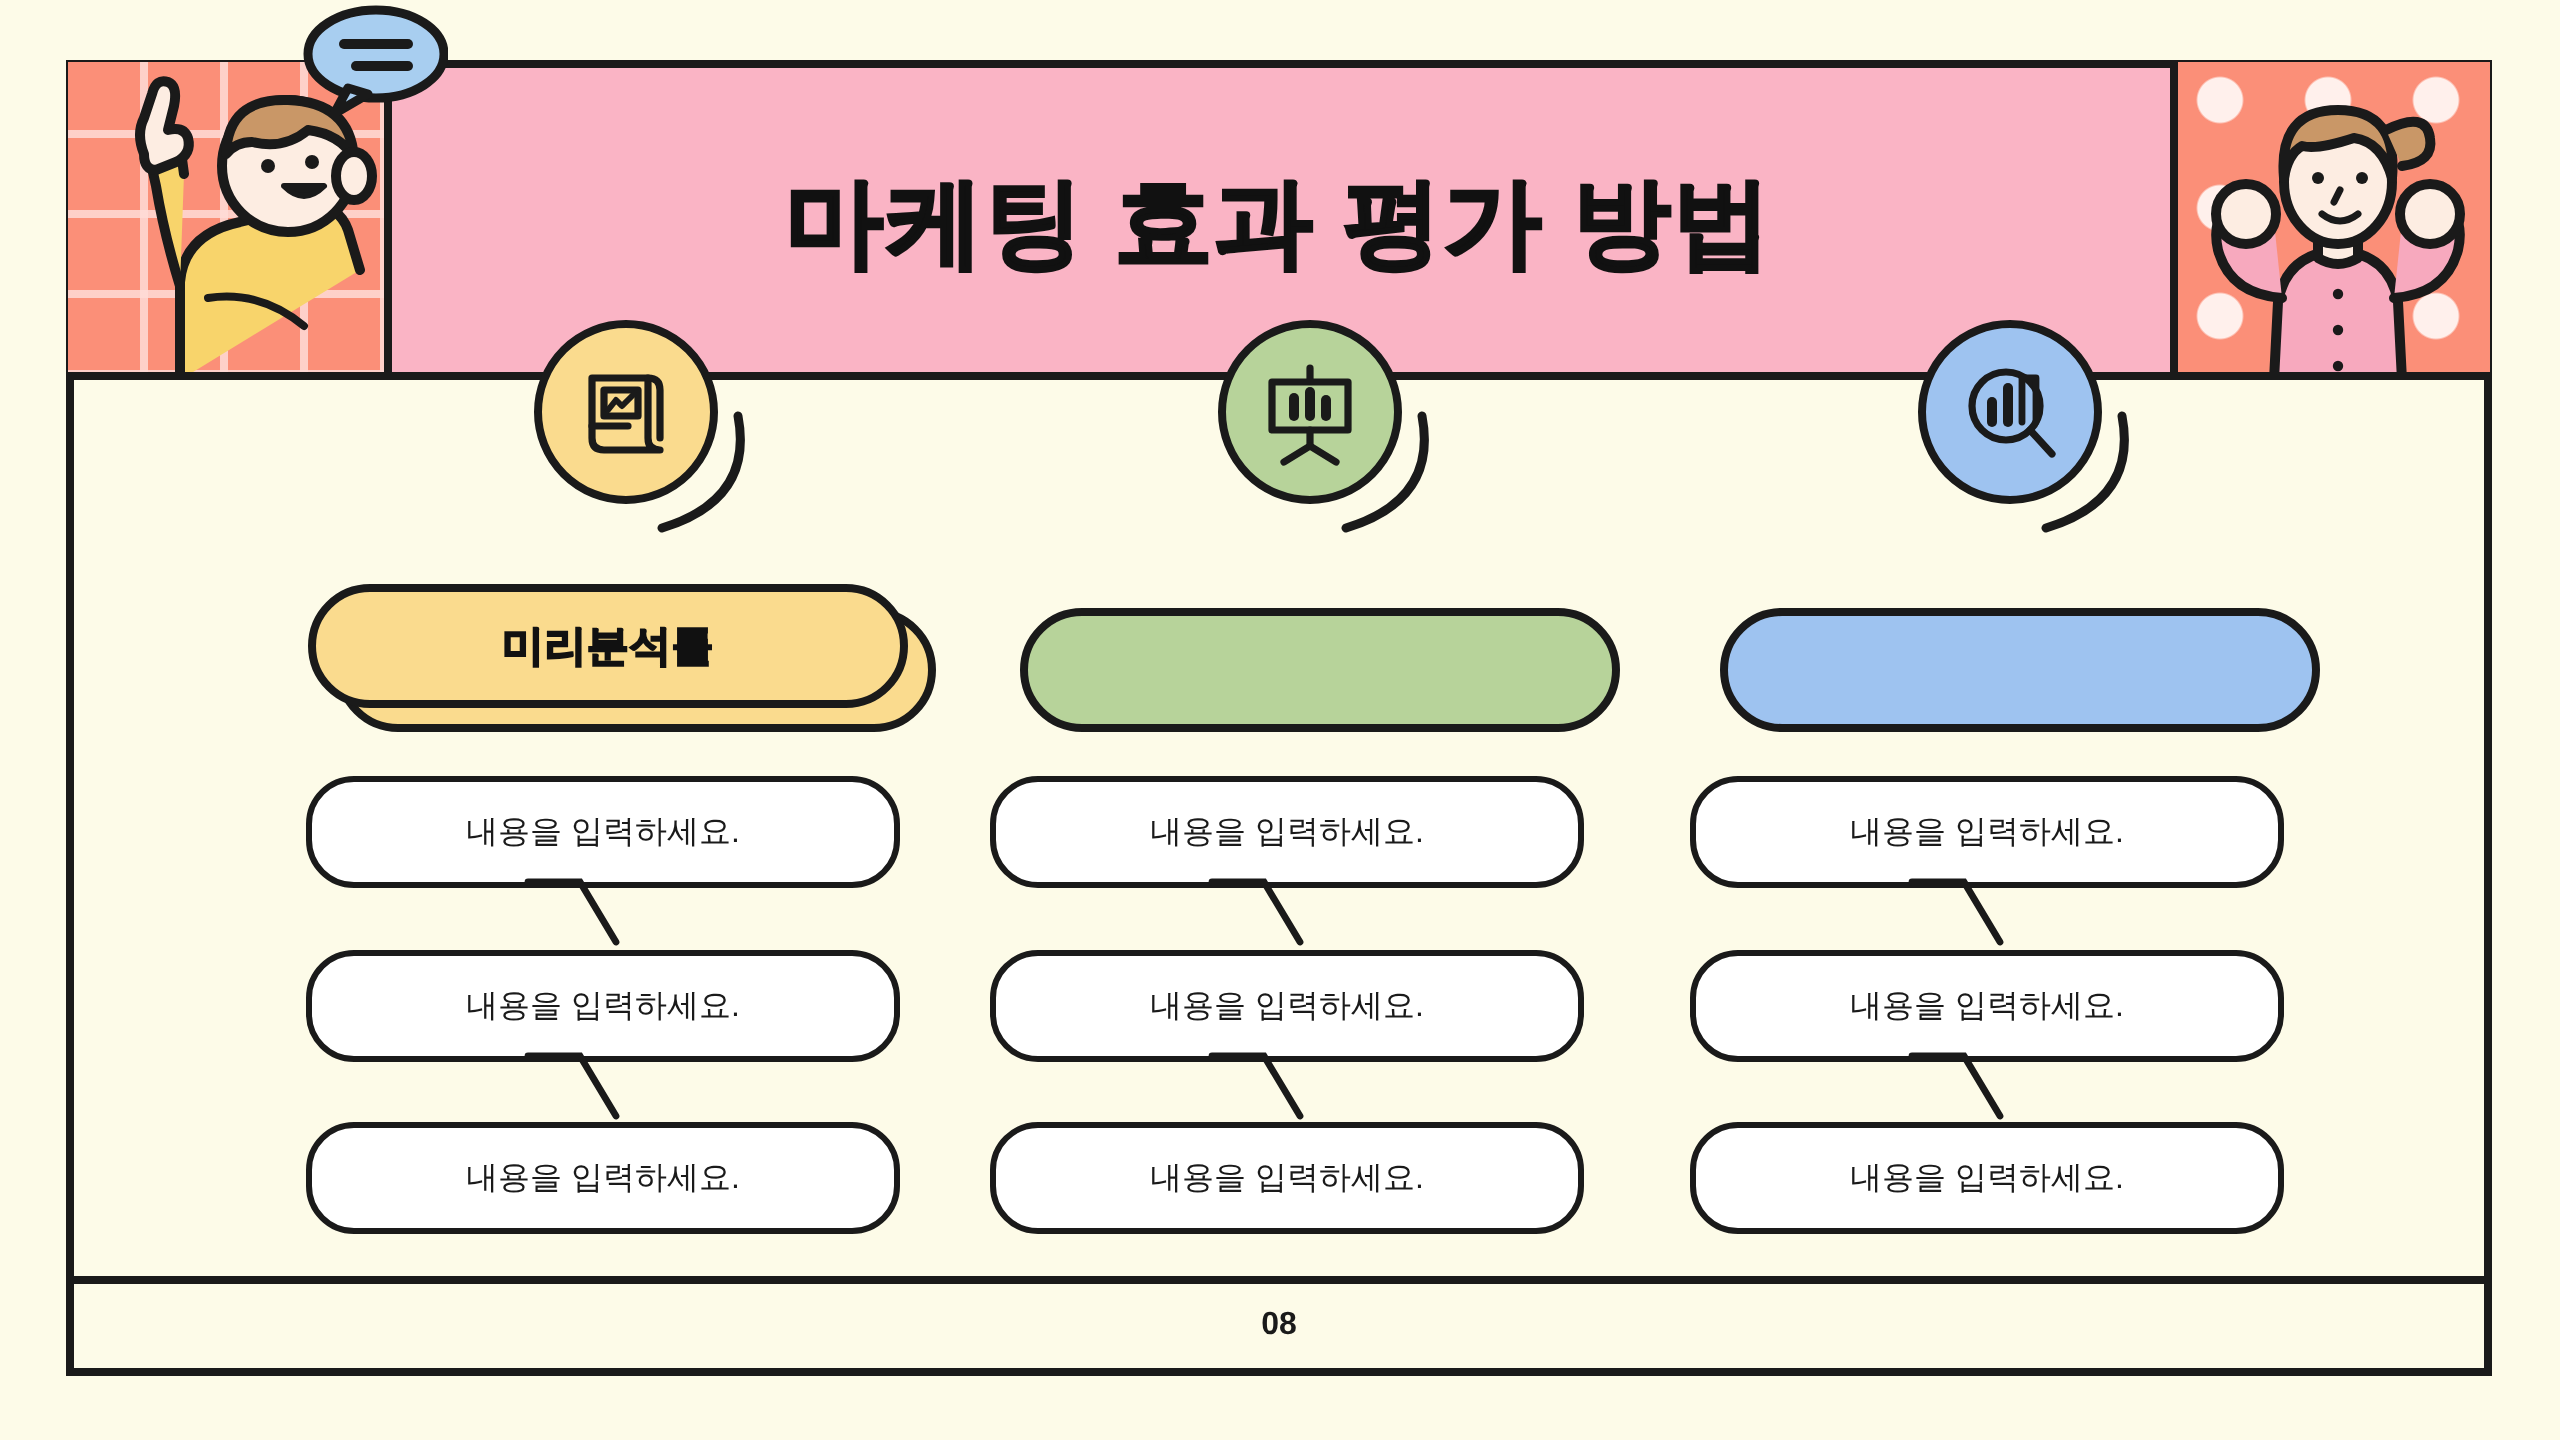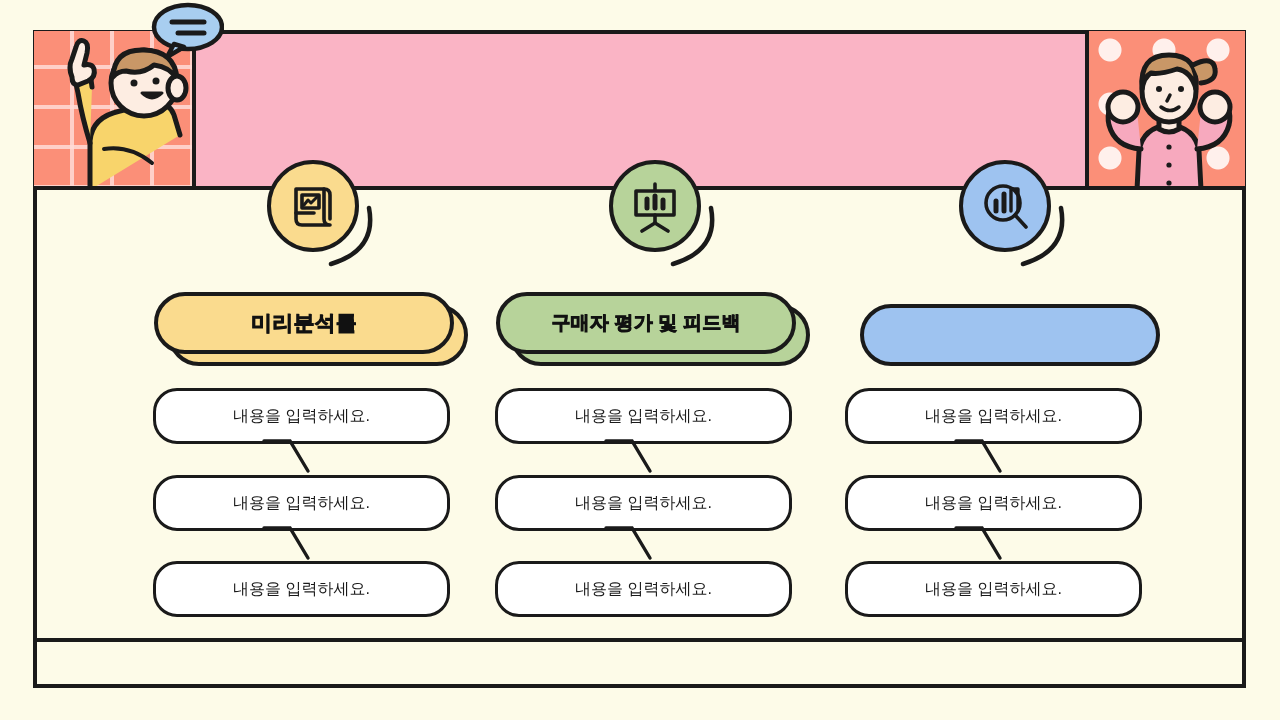--- a/index.html
+++ b/index.html
@@ -108,20 +108,21 @@
   }
 </style>
 </head>
 <body>
 
 <div id="slide">
 
   <div class="frame"></div>
 
   <div class="header-band"></div>
+  <div class="header-title">마케팅 효과 평가 방법</div>
   <div class="header-rule"></div>
 
   <div class="illus-left">
     <div class="grid-bg"></div>
     <svg width="162" height="159" viewBox="0 0 162 159" style="position:absolute;left:0;top:0;">
       <g stroke="#1A1A1A" stroke-width="5" stroke-linecap="round" stroke-linejoin="round" fill="none">
 
         <path d="M56 159 L56 110 Q58 86 86 80 L118 72 Q135 70 140 84 L146 104" fill="#F8D46B"></path>
 
         <path d="M56 112 Q48 86 44 62 L40 44 Q38 34 46 32 Q54 31 56 41 L58 56" fill="#F8D46B"></path>
@@ -239,21 +240,20 @@
             </g>
           </svg>
         </div>
         <svg class="icon-swoosh" viewBox="0 0 110 108">
           <path d="M104 48 Q112 90 66 104" stroke="#1A1A1A" stroke-width="4.5" fill="none" stroke-linecap="round"></path>
         </svg>
       </div>
 
       <div class="pill-wrap">
         <div class="pill-shadow" style="background:#B7D39A;"></div>
-        <div class="pill" style="background:#B7D39A;font-size:19px;">구매자 평가 및 피드백</div>
       </div>
 
       <div class="bubble b0">내용을 입력하세요.</div>
       <svg class="tail t0" viewBox="0 0 60 40">
         <path d="M4 3 L30 3 L48 33" stroke="#1A1A1A" stroke-width="3.4" fill="none" stroke-linecap="round"></path>
       </svg>
       <div class="bubble b1">내용을 입력하세요.</div>
       <svg class="tail t1" viewBox="0 0 60 40">
         <path d="M4 3 L30 3 L48 33" stroke="#1A1A1A" stroke-width="3.4" fill="none" stroke-linecap="round"></path>
       </svg>
@@ -289,14 +289,15 @@
       <div class="bubble b1">내용을 입력하세요.</div>
       <svg class="tail t1" viewBox="0 0 60 40">
         <path d="M4 3 L30 3 L48 33" stroke="#1A1A1A" stroke-width="3.4" fill="none" stroke-linecap="round"></path>
       </svg>
       <div class="bubble b2">내용을 입력하세요.</div>
     </div>
 
   </div>
 
   <div class="footer-rule"></div>
+  <div class="footer">08</div>
 
 </div>
 
 </body></html>

